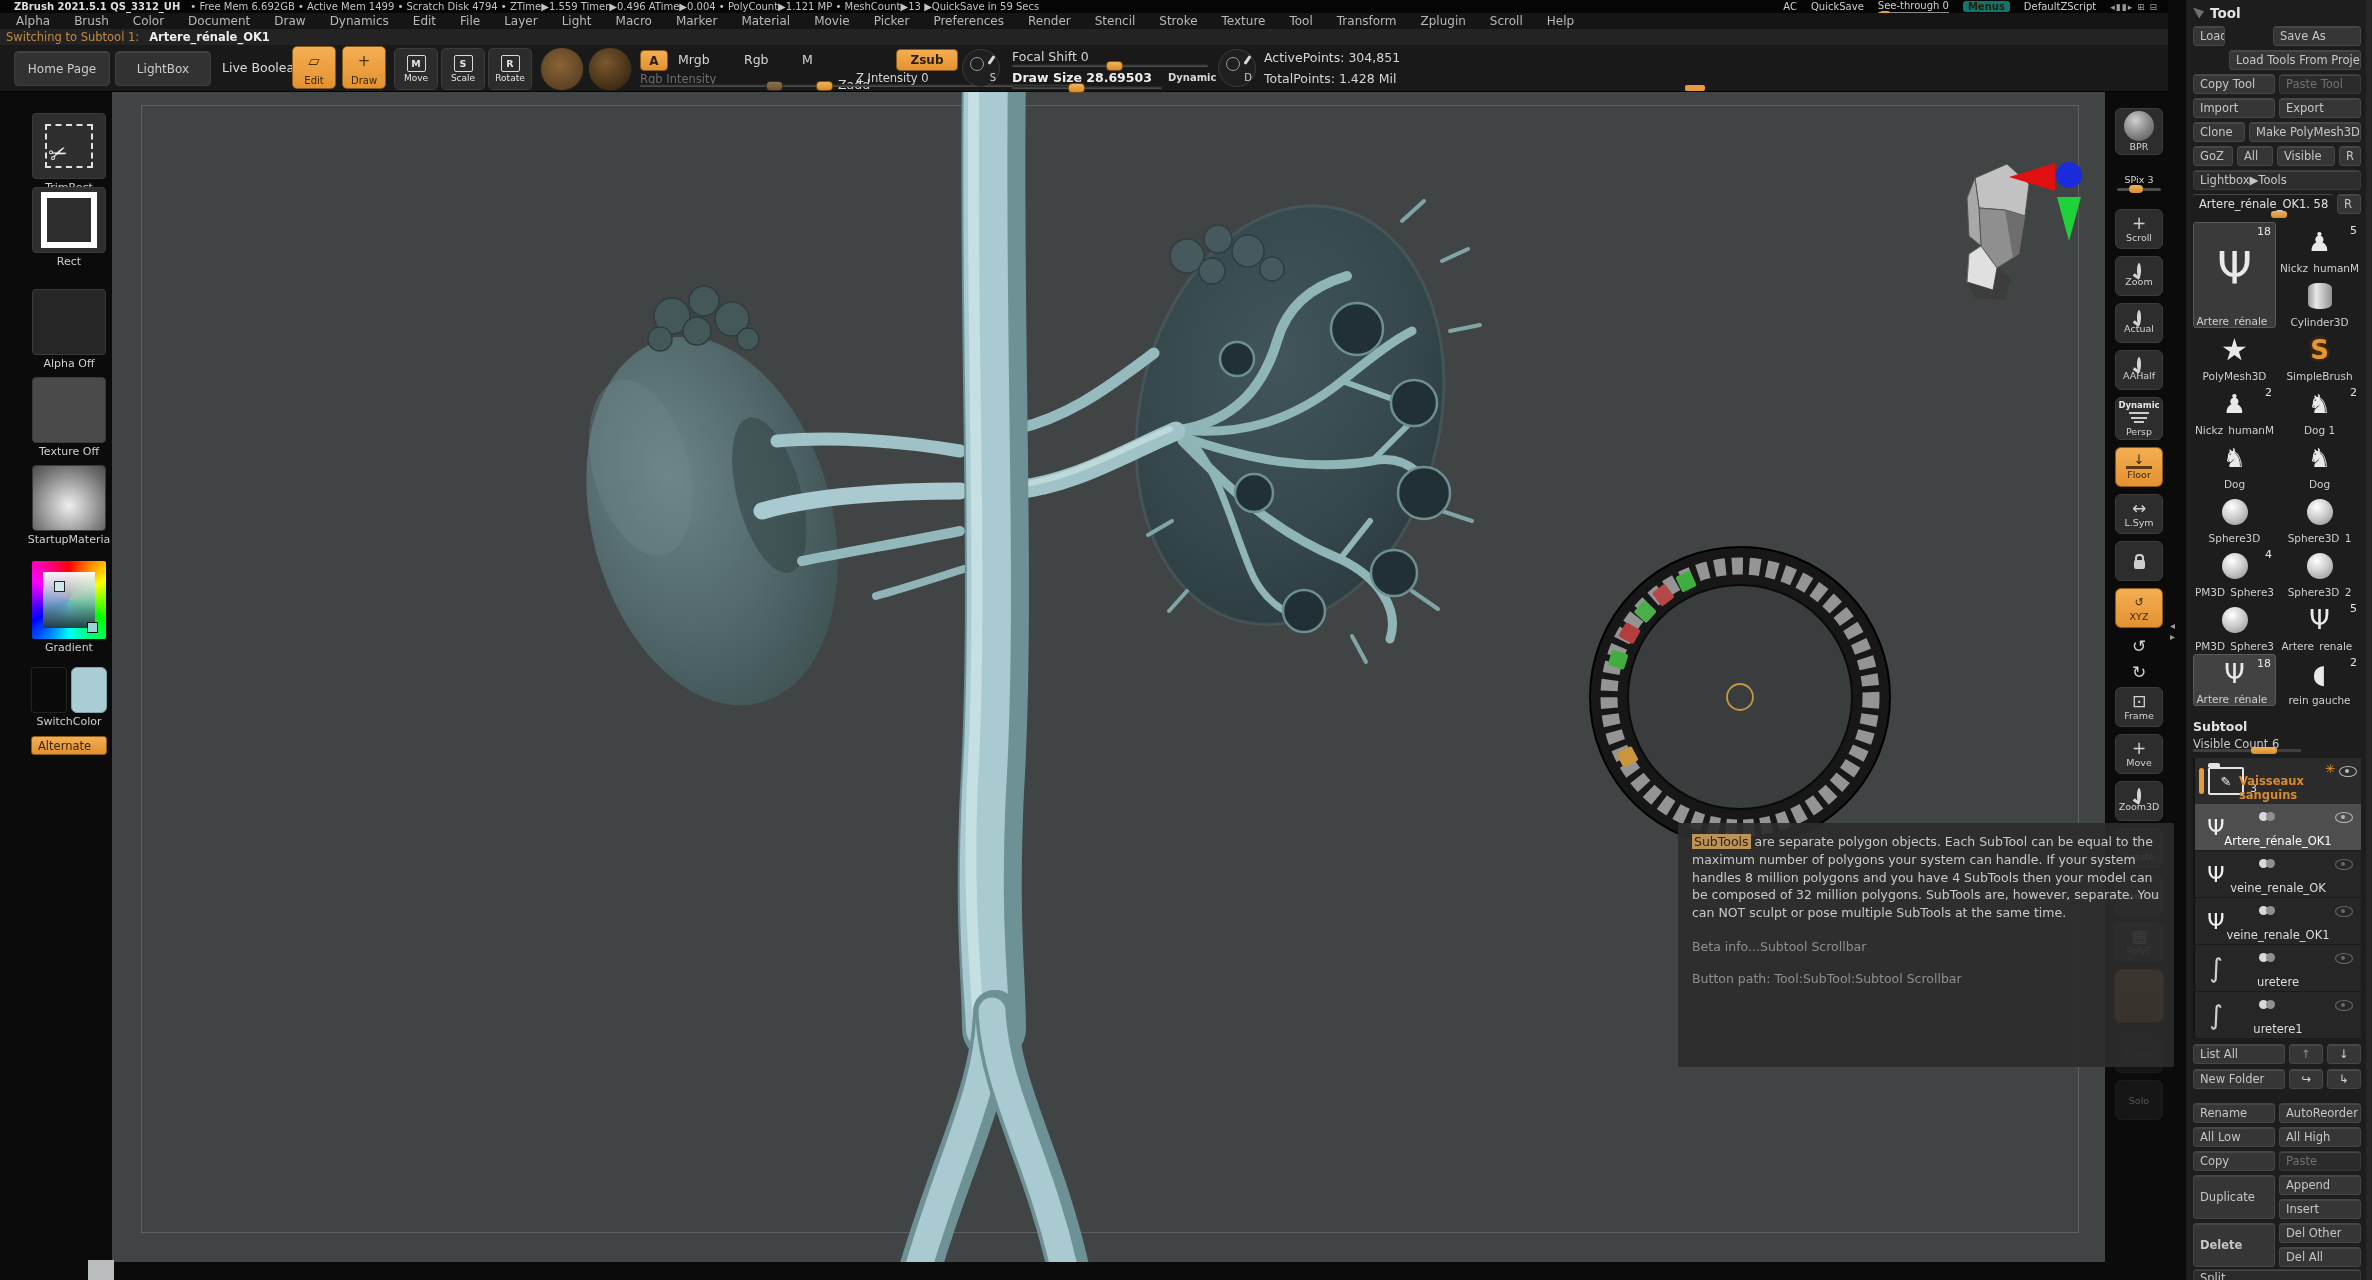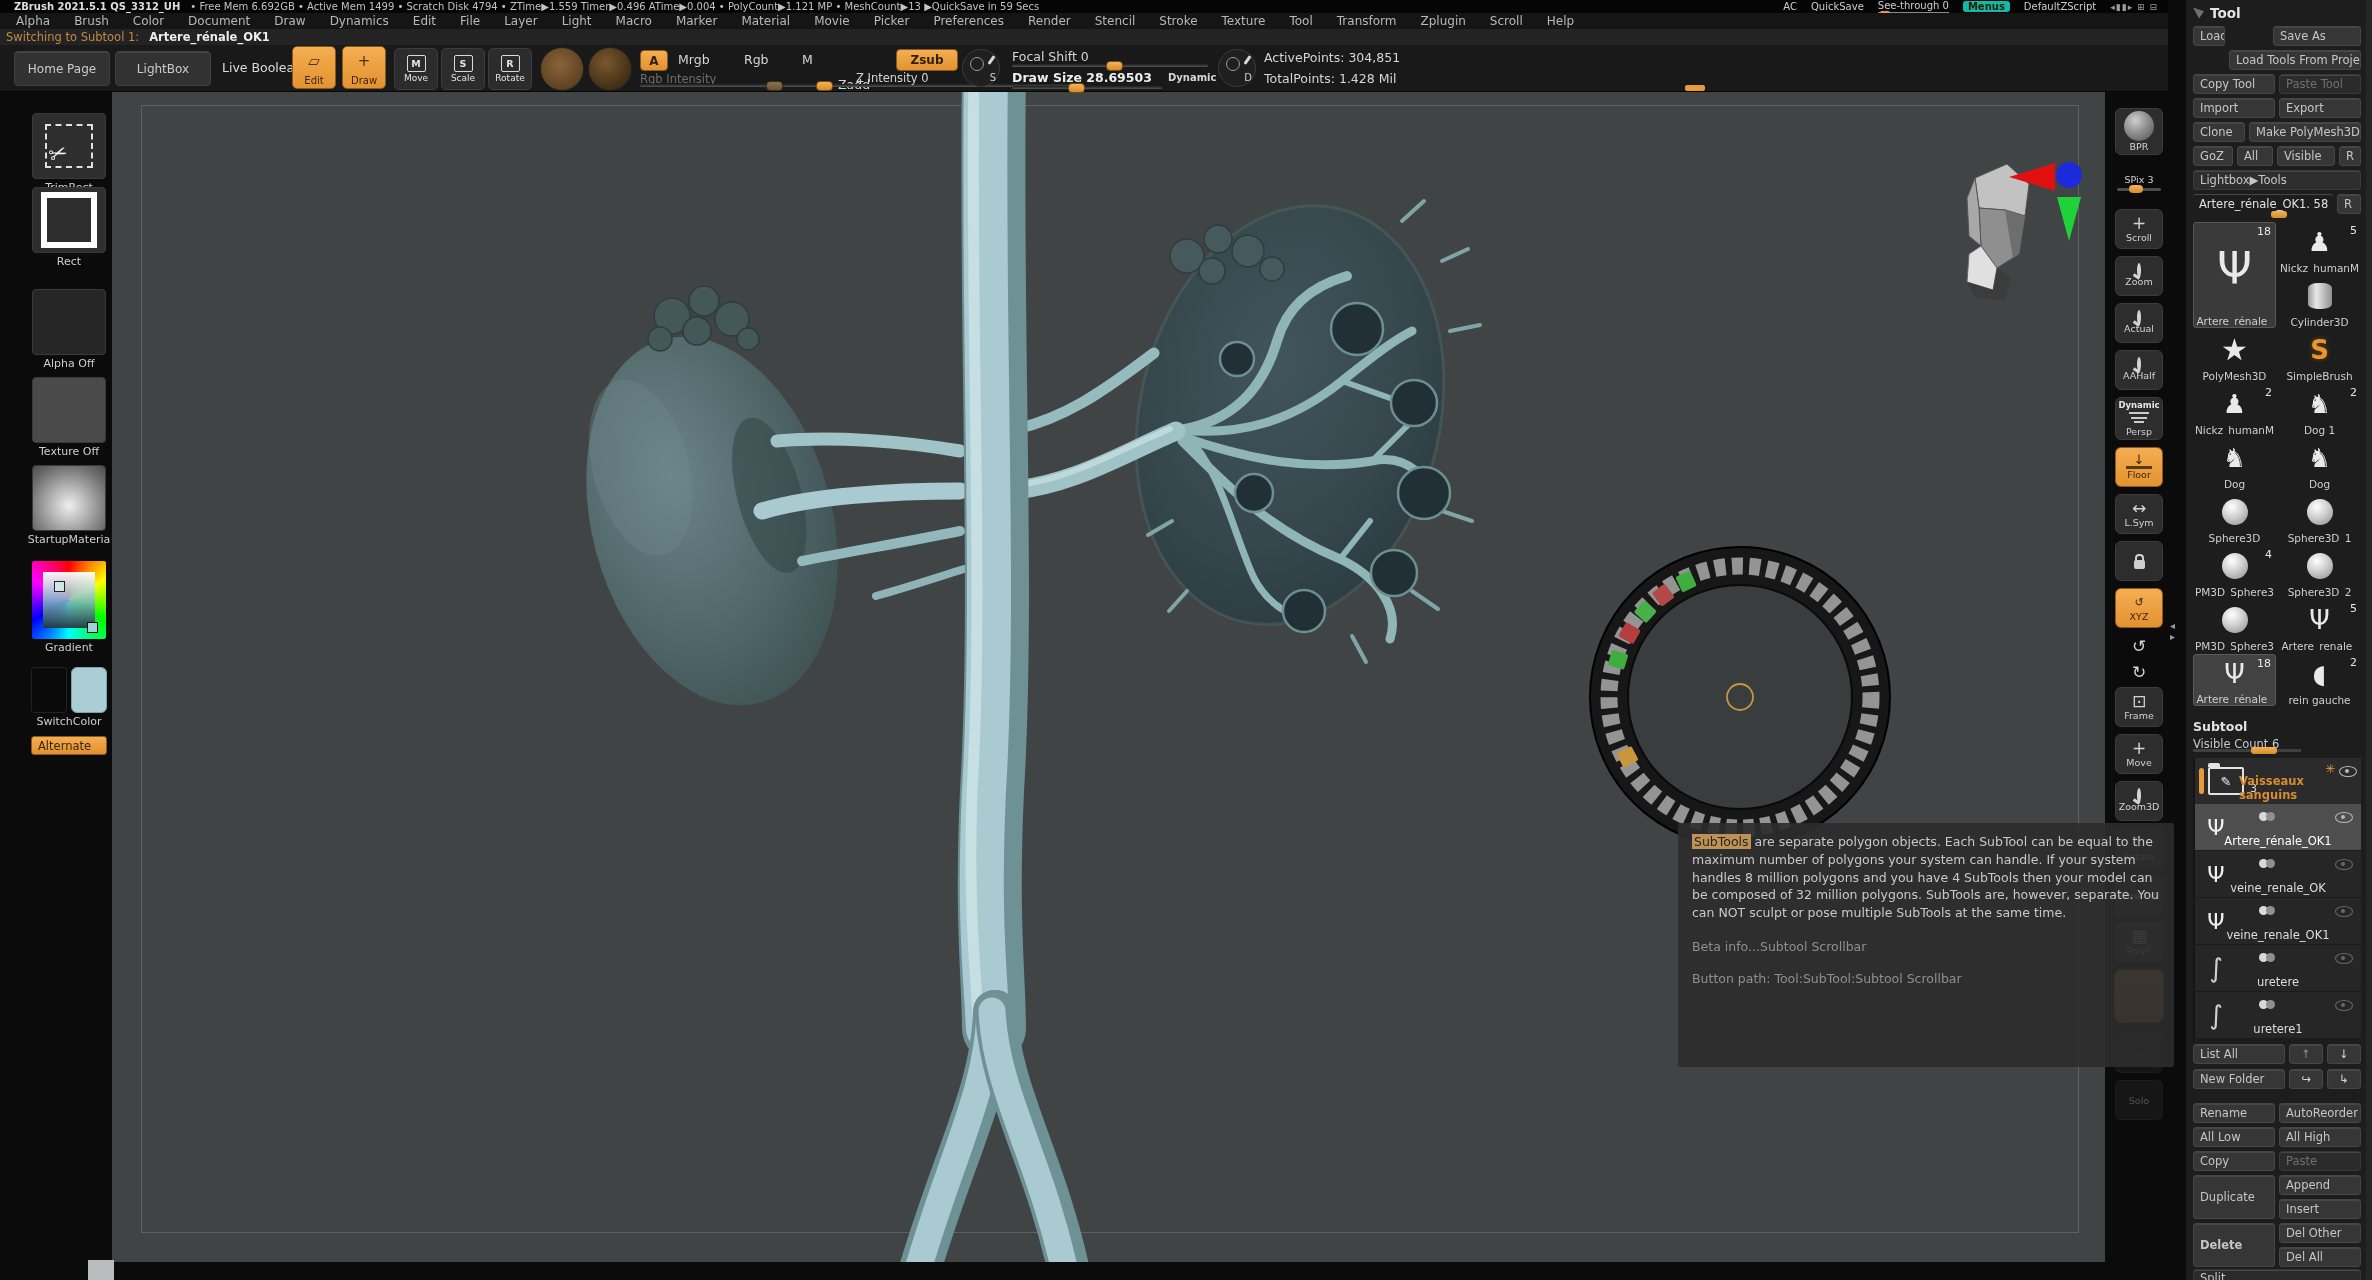--- a/index.html
+++ b/index.html
@@ -4,21 +4,21 @@
 <style>
   html,body{margin:0;padding:0;width:2372px;height:1280px;overflow:hidden;background:#0b0b0b;
     font-family:"DejaVu Sans","Liberation Sans",sans-serif;-webkit-font-smoothing:antialiased;}
   .abs{position:absolute;}
   
   #titlebar{left:0;top:0;width:2168px;height:13px;background:#050505;display:flex;align-items:center;
     font-size:10px;color:#cfcfcf;white-space:nowrap;z-index:6;}
   #titlebar .prod{margin-left:14px;font-weight:bold;color:#dedede;}
   #titlebar .stats{margin-left:10px;color:#c3c3c3;}
   #titlebar .tright{margin-left:auto;display:flex;align-items:center;gap:14px;margin-right:10px;}
-  .menus-pill{background:#14b8a6;color:#2a1c05;border-radius:3px;padding:0 5px;font-weight:bold;}
+  .menus-pill{background:#0f766e;color:#2a1c05;border-radius:3px;padding:0 5px;font-weight:bold;}
   .seethru{border-bottom:1px solid #8a8a8a;position:relative;padding-bottom:1px;}
   .seethru i{position:absolute;left:2px;bottom:-3px;width:10px;height:4px;background:#e89a3c;border-radius:2px;}
   .ticons{color:#9a9a9a;letter-spacing:1px;font-size:9px;}
   
   #menubar{left:0;top:13px;width:2168px;height:16px;background:#151515;display:flex;align-items:center;
     gap:0;font-size:12px;color:#b8b8b8;z-index:6;}
   .menu-item{padding:0 12px;cursor:default;}
   .menu-item:first-child{margin-left:4px;}
   
   #statusbar{left:0;top:29px;width:2168px;height:16px;background:#232323;display:flex;align-items:center;

